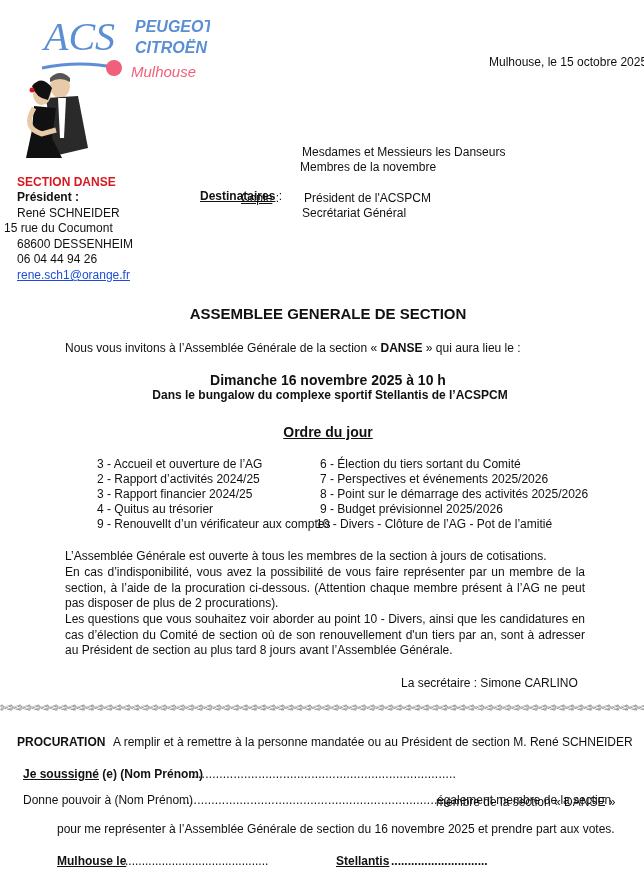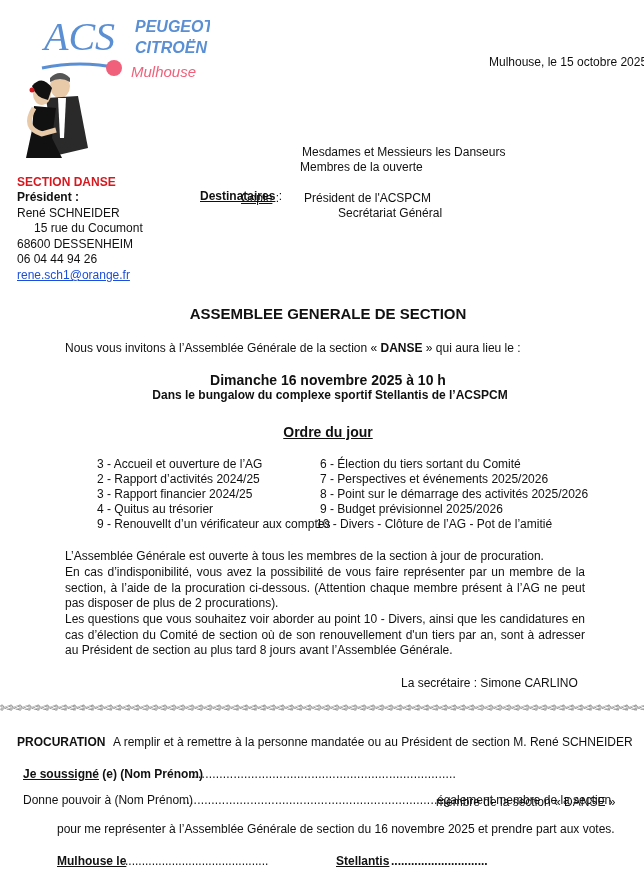--- a/index.html
+++ b/index.html
@@ -16,27 +16,27 @@
   #dancers { position: absolute; left: 12px; top: 68px; width: 82px; height: 92px; }
 
   #date { left: 489px; top: 55px; font-size: 12px; }
 
   
   #dest-label { left: 200px; top: 145px; margin-top: 44px; }
   #dest-val1 { left: 302px; top: 145px; }
   #dest-val2 { left: 300px; top: 160px; }
   #copie-label { left: 241px; top: 191px; }
   #copie-val1 { left: 304px; top: 191px; }
-  #copie-val2 { left: 302px; top: 206px; margin-left: 36px; }
+  #copie-val2 { left: 302px; top: 206px; }
 
   
   #section-title { left: 17px; top: 175px; color: #d7191f; font-weight: bold; }
   #president-label { left: 17px; top: 190px; font-weight: bold; }
   #pres-name { left: 17px; top: 206px; }
-  #pres-street { left: 34px; top: 221px; }
+  #pres-street { left: 4px; top: 221px; }
   #pres-city { left: 17px; top: 237px; }
   #pres-phone { left: 17px; top: 252px; }
   #pres-email { left: 17px; top: 268px; color: #1d4ed8; text-decoration: underline; }
 
   #main-title { left: 0; width: 656px; text-align: center; top: 305px; font-size: 15px; font-weight: bold; }
   #invite { left: 65px; top: 341px; }
   #event-date { left: 0; width: 656px; text-align: center; top: 372px; font-size: 14px; font-weight: bold; }
   #event-place { left: 0; width: 660px; text-align: center; top: 388px; font-size: 12px; font-weight: bold; }
   #agenda-title { left: 0; width: 656px; text-align: center; top: 424px; font-size: 14px; font-weight: bold; text-decoration: underline; }
 
@@ -91,21 +91,21 @@
   <path d="M20 18 Q30 6 40 20 L36 32 Q24 30 20 18 Z" fill="#111"></path>
   <circle cx="20" cy="22" r="2.5" fill="#d7191f"></circle>
   <path d="M22 38 L44 40 L40 70 L50 90 L14 90 L20 62 Z" fill="#111"></path>
   <path d="M22 40 Q10 60 30 66 L44 62" stroke="#e8c9a8" stroke-width="5" fill="none"></path>
 </svg>
 
 <div class="abs" id="date">Mulhouse, le 15 octobre 2025</div>
 
 <div class="abs" id="dest-label"><span class="b u">Destinataires</span><span> :</span></div>
 <div class="abs" id="dest-val1">Mesdames et Messieurs les Danseurs</div>
-<div class="abs" id="dest-val2">Membres de la ouverte</div>
+<div class="abs" id="dest-val2">Membres de la novembre</div>
 <div class="abs" id="copie-label"><span class="u">Copie</span><span> :</span></div>
 <div class="abs" id="copie-val1">Président de l'ACSPCM</div>
 <div class="abs" id="copie-val2">Secrétariat Général</div>
 
 <div class="abs" id="section-title">SECTION DANSE</div>
 <div class="abs" id="president-label">Président :</div>
 <div class="abs" id="pres-name">René SCHNEIDER</div>
 <div class="abs" id="pres-street">15 rue du Cocumont</div>
 <div class="abs" id="pres-city">68600 DESSENHEIM</div>
 <div class="abs" id="pres-phone">06 04 44 94 26</div>
@@ -121,21 +121,21 @@
 <div class="abs agenda-left" style="top:472px">2 - Rapport d’activités 2024/25</div>
 <div class="abs agenda-left" style="top:487px">3 - Rapport financier 2024/25</div>
 <div class="abs agenda-left" style="top:502px">4 - Quitus au trésorier</div>
 <div class="abs agenda-left" style="top:517px">9 - Renouvellt d’un vérificateur aux comptes</div>
 <div class="abs agenda-right" style="top:457px">6 - Élection du tiers sortant du Comité</div>
 <div class="abs agenda-right" style="top:472px">7 - Perspectives et événements 2025/2026</div>
 <div class="abs agenda-right" style="top:487px">8 - Point sur le démarrage des activités 2025/2026</div>
 <div class="abs agenda-right" style="top:502px">9 - Budget prévisionnel 2025/2026</div>
 <div class="abs agenda-right" style="top:517px;left:316px">10 - Divers - Clôture de l’AG - Pot de l’amitié</div>
 
-<div class="abs para" id="p1">L’Assemblée Générale est ouverte à tous les membres de la section à jour de procuration.</div>
+<div class="abs para" id="p1">L’Assemblée Générale est ouverte à tous les membres de la section à jours de cotisations.</div>
 <div class="abs para" id="p2">En cas d’indisponibilité, vous avez la possibilité de vous faire représenter par un membre de la section, à l’aide de la procuration ci-dessous. (Attention chaque membre présent à l’AG ne peut pas disposer de plus de 2 procurations).</div>
 <div class="abs para" id="p3">Les questions que vous souhaitez voir aborder au point 10 - Divers, ainsi que les candidatures en cas d’élection du Comité de section où de son renouvellement d'un tiers par an, sont à adresser au Président de section au plus tard 8 jours avant l’Assemblée Générale.</div>
 
 <div class="abs" id="secretary">La secrétaire : Simone CARLINO</div>
 
 <div class="abs" id="cut-line">✄✄✄✄✄✄✄✄✄✄✄✄✄✄✄✄✄✄✄✄✄✄✄✄✄✄✄✄✄✄✄✄✄✄✄✄✄✄✄✄✄✄✄✄✄✄✄✄✄✄✄✄✄✄✄✄✄✄✄✄✄✄✄✄✄✄✄✄✄✄✄✄✄✄✄✄✄✄✄✄</div>
 
 <div class="abs" id="proc-title">PROCURATION</div>
 <div class="abs" id="proc-desc">A remplir et à remettre à la personne mandatée ou au Président de section M. René SCHNEIDER</div>
 

